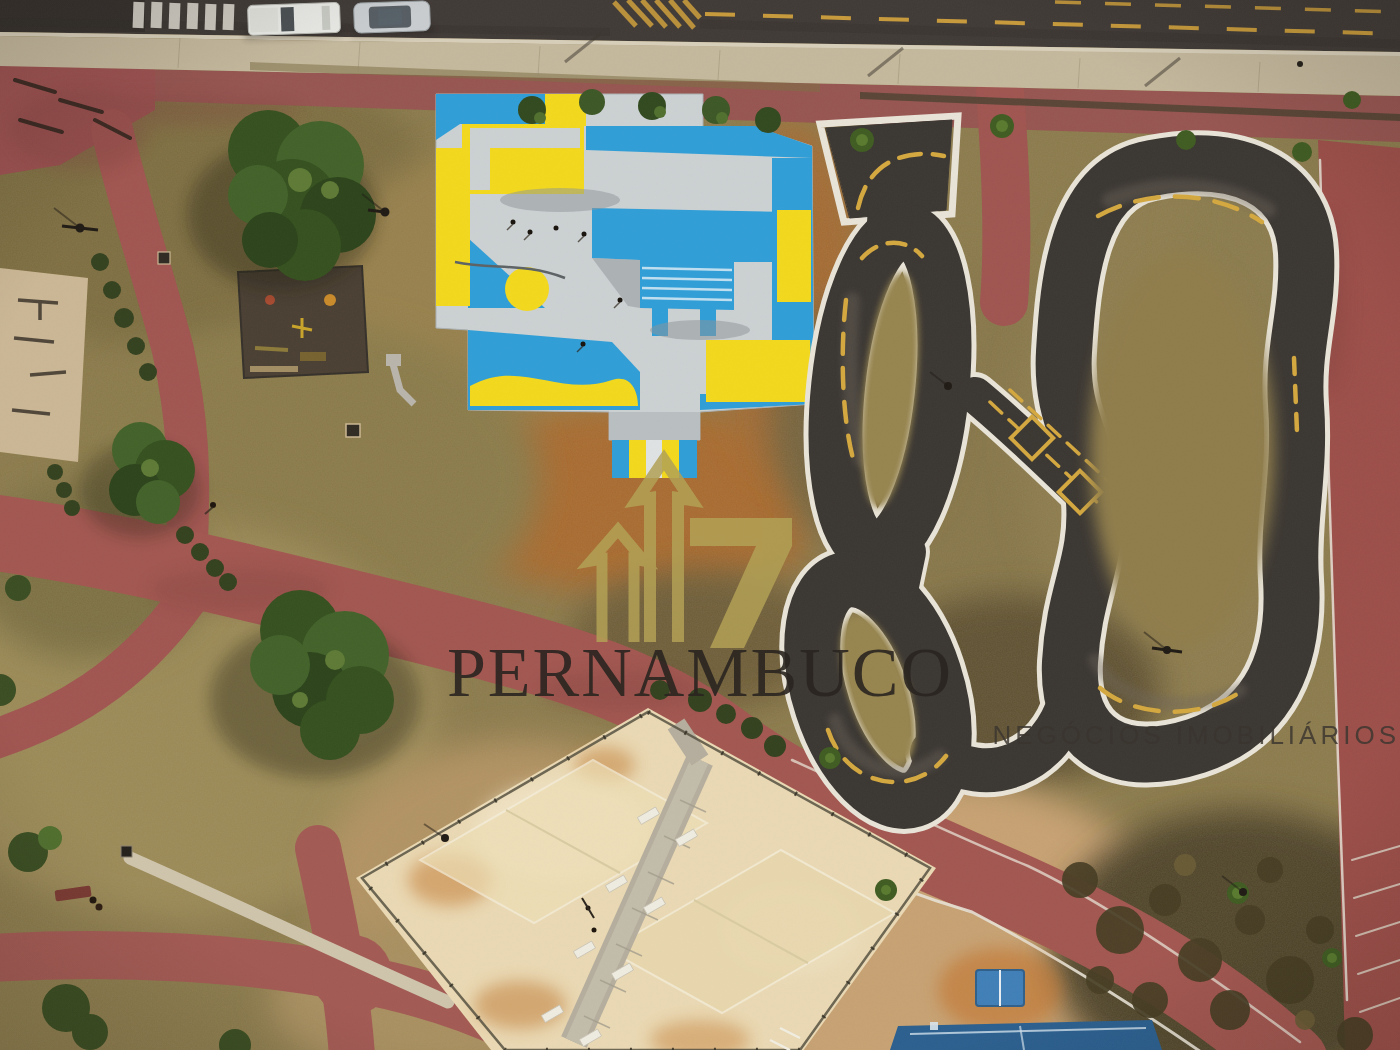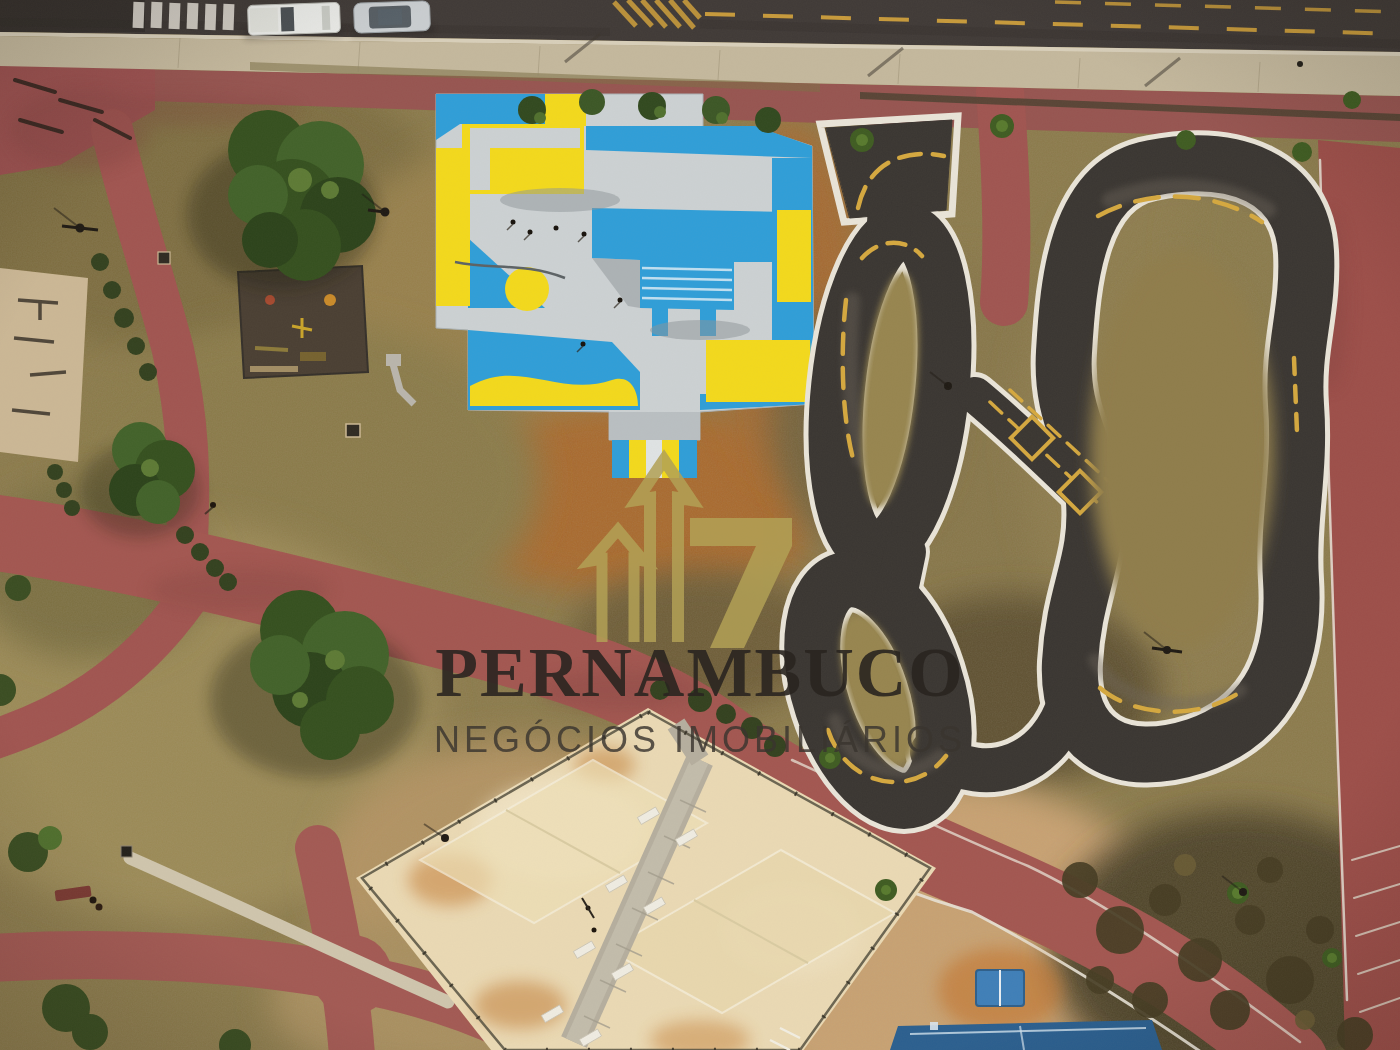--- a/index.html
+++ b/index.html
@@ -2,25 +2,25 @@
 <html><head>
 <meta charset="utf-8">
 <style>
   html,body{margin:0;padding:0;background:#222;}
   .stage{position:relative;width:1400px;height:1050px;overflow:hidden;
          font-family:"Liberation Sans",sans-serif;background:#8b7a4b;}
   .scene-svg{position:absolute;left:0;top:0;width:1400px;height:1050px;display:block;}
   .watermark{position:absolute;left:0;top:0;width:1400px;height:1050px;pointer-events:none;}
   .wm-svg{position:absolute;left:0;top:0;width:1400px;height:1050px;}
   .wm-title{position:absolute;left:0;top:638px;width:100%;text-align:center;
-            font-family:"Liberation Serif","DejaVu Serif",serif;font-weight:700;
+            font-family:"Liberation Serif","DejaVu Serif",serif;font-weight:400;
             font-size:70px;letter-spacing:2px;color:#2a2520;opacity:.9;line-height:1;}
-  .wm-sub{position:absolute;left:0;top:722px;width:100%;text-align:center;
+  .wm-sub{position:absolute;left:0;top:722px;width:100%;text-align:right;
           font-family:"Liberation Sans","DejaVu Sans",sans-serif;font-weight:400;
-          font-size:36px;letter-spacing:4px;color:#3a352f;opacity:.82;line-height:1;}
+          font-size:26px;letter-spacing:4px;color:#3a352f;opacity:.82;line-height:1;}
 </style>
 </head>
 <body>
 
 <div class="stage">
 <svg class="scene-svg" viewBox="0 0 1400 1050" xmlns="http://www.w3.org/2000/svg">
   <defs>
     <filter id="b16" x="-60%" y="-60%" width="220%" height="220%">
           <feGaussianBlur stdDeviation="16"></feGaussianBlur>
         </filter>

